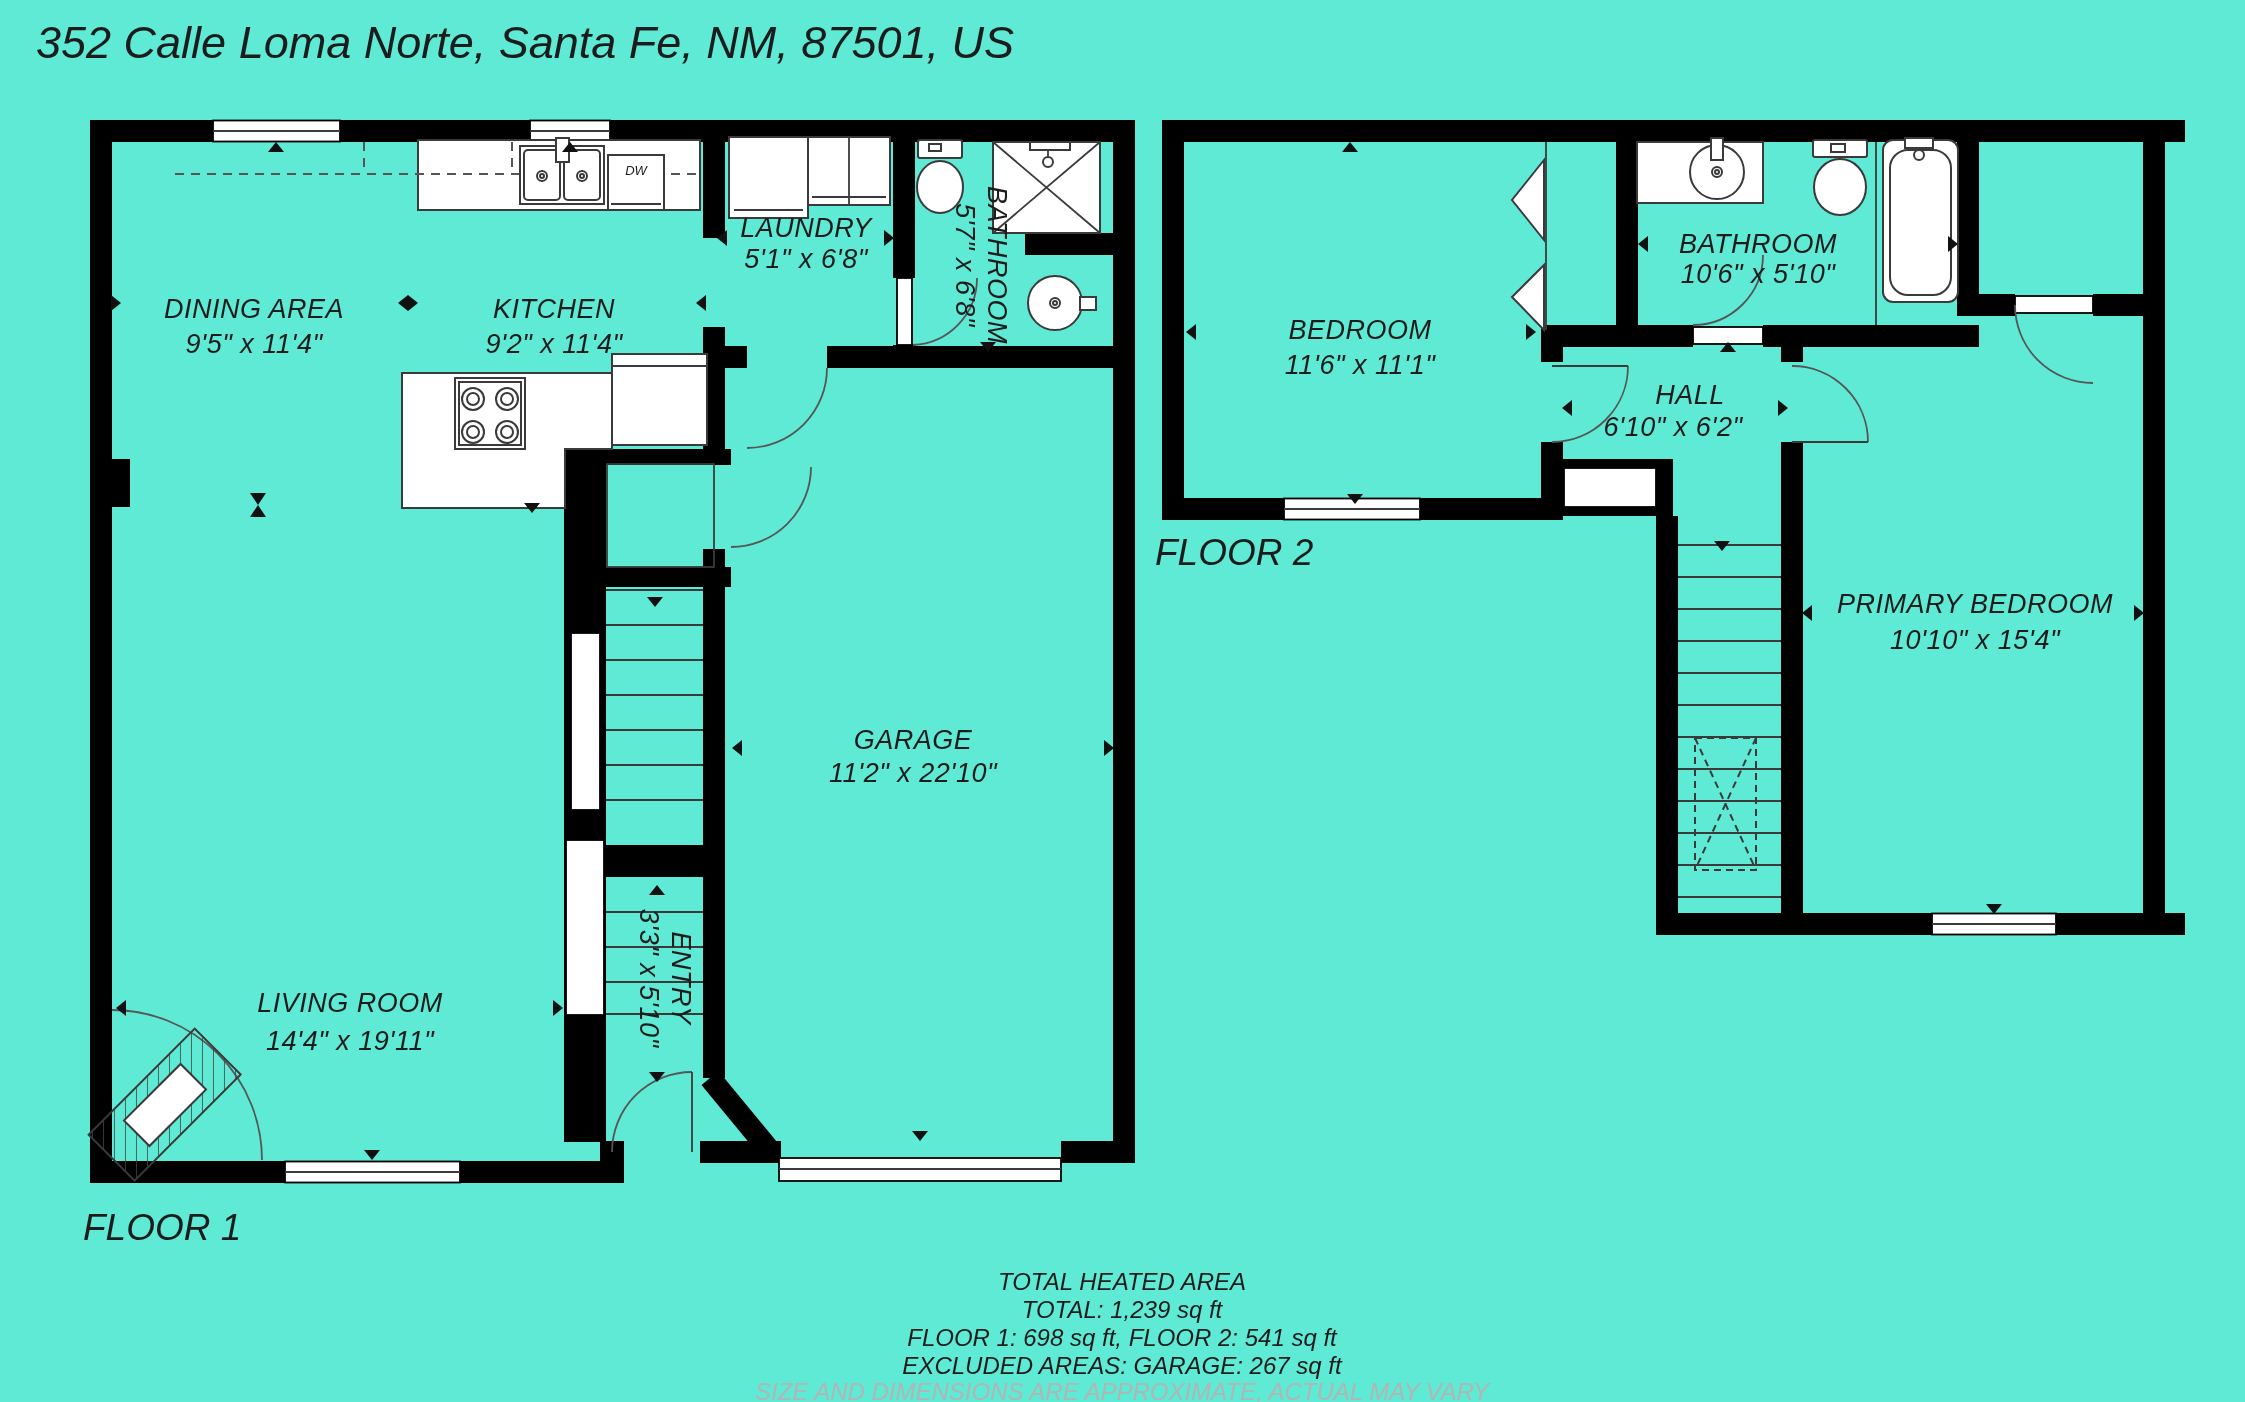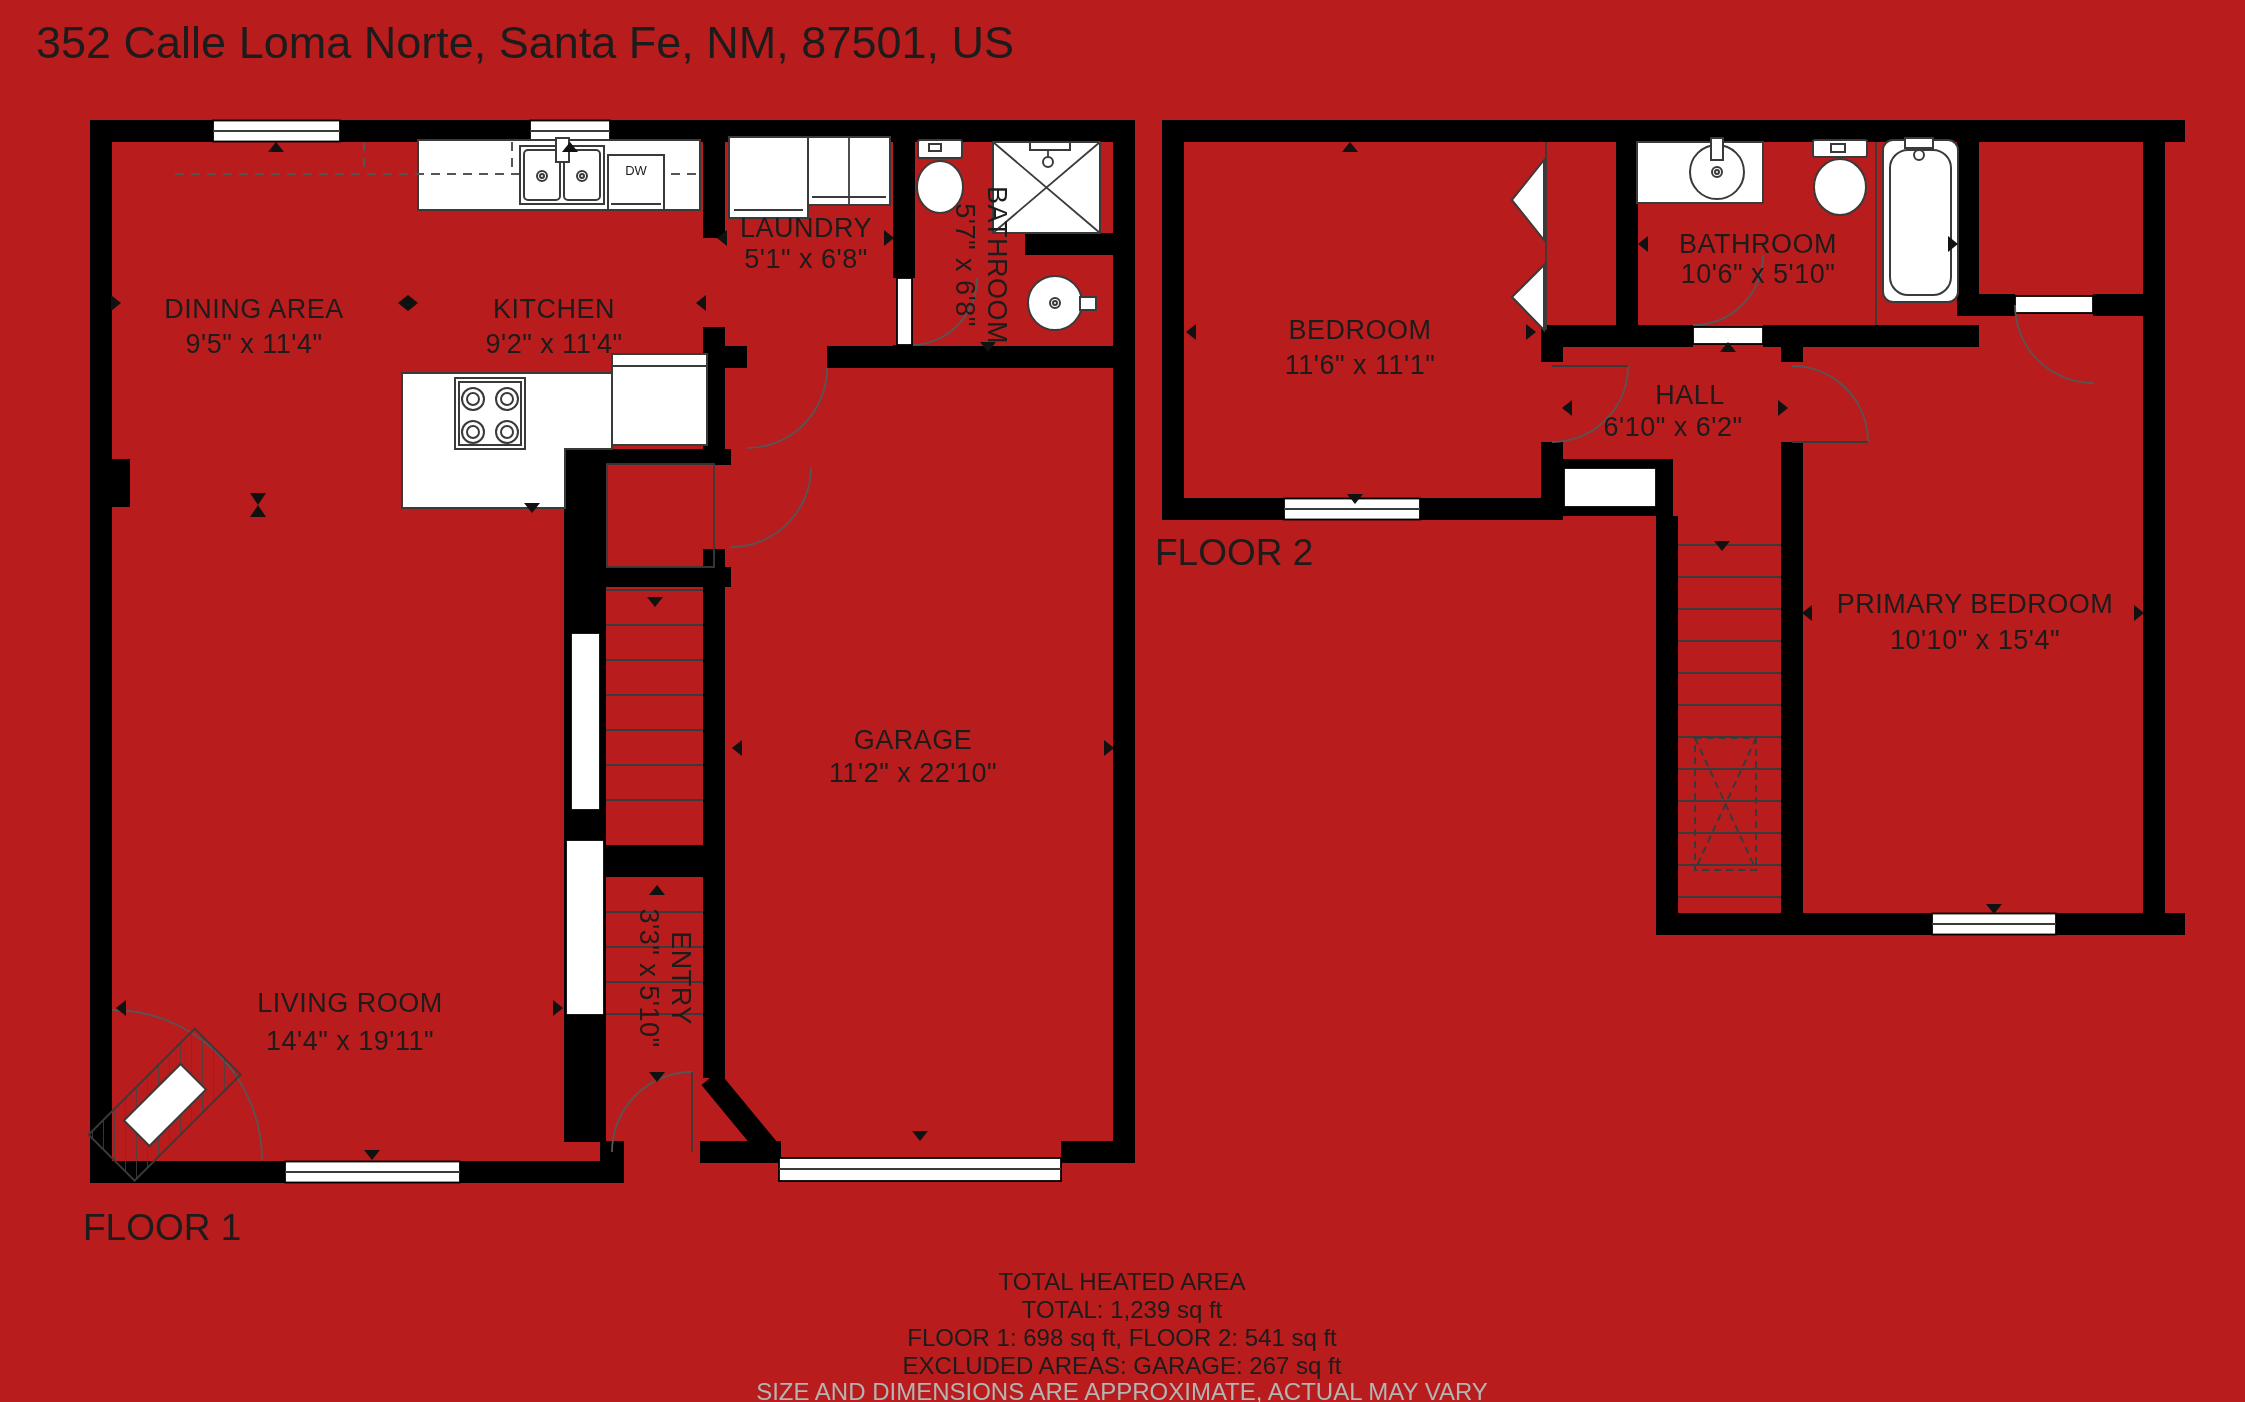--- a/index.html
+++ b/index.html
@@ -1,16 +1,16 @@
 <!DOCTYPE html>
 <html><head>
 <meta charset="utf-8">
 <style>
   html,body{margin:0;padding:0;background:#ffffff;}
-  .page{width:2245px;height:1402px;position:relative;background:#b91c1c;}
+  .page{width:2245px;height:1402px;position:relative;background:#5eead4;font-style:italic;}
   svg{display:block;}
   text{font-family:"Liberation Sans","DejaVu Sans",sans-serif;fill:#1c1c1c;}
   .title{font-size:45px;letter-spacing:0px;}
   .rl{font-size:27px;letter-spacing:0.5px;}
   .fl{font-size:37px;}
   .ft{font-size:24px;}
   .dwt{font-size:13px;}
   .muted{fill:#b4b4b4;}
   .wall{stroke:#000;stroke-width:22;fill:none;}
   .fix{stroke:#3a3a3a;stroke-width:2;fill:#fff;}

